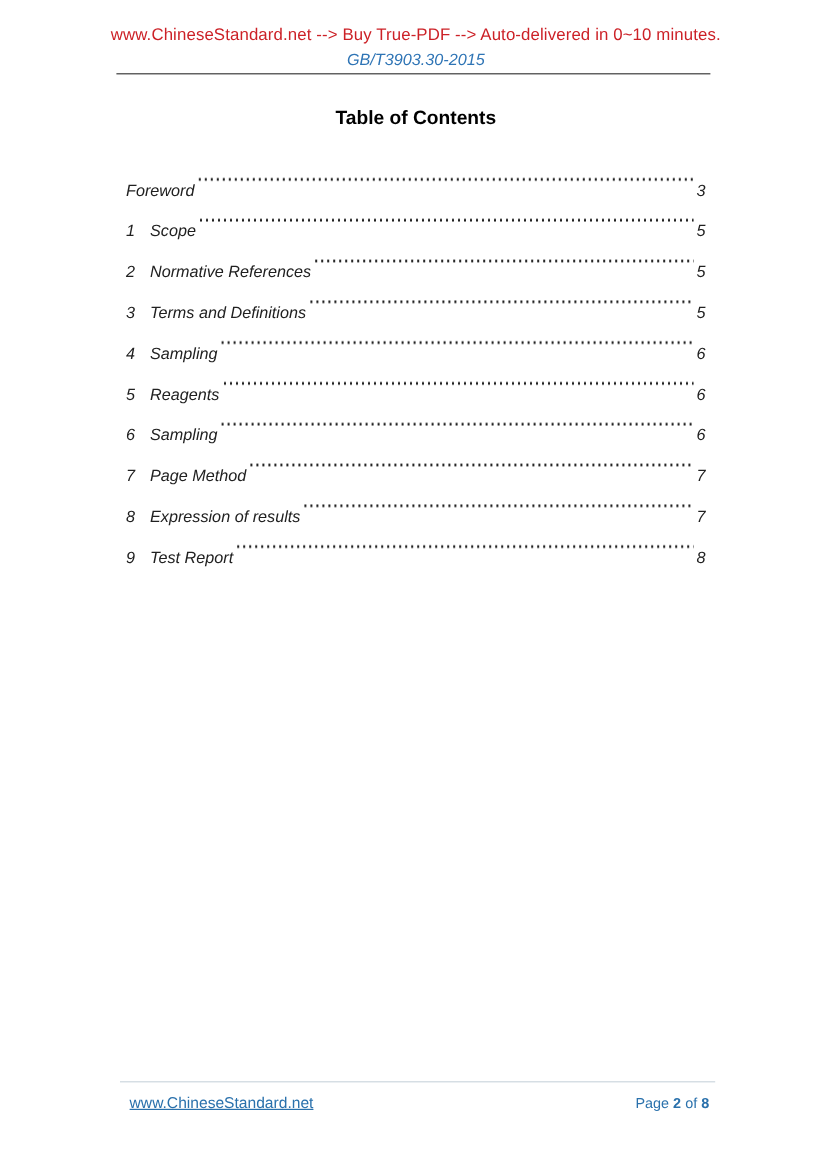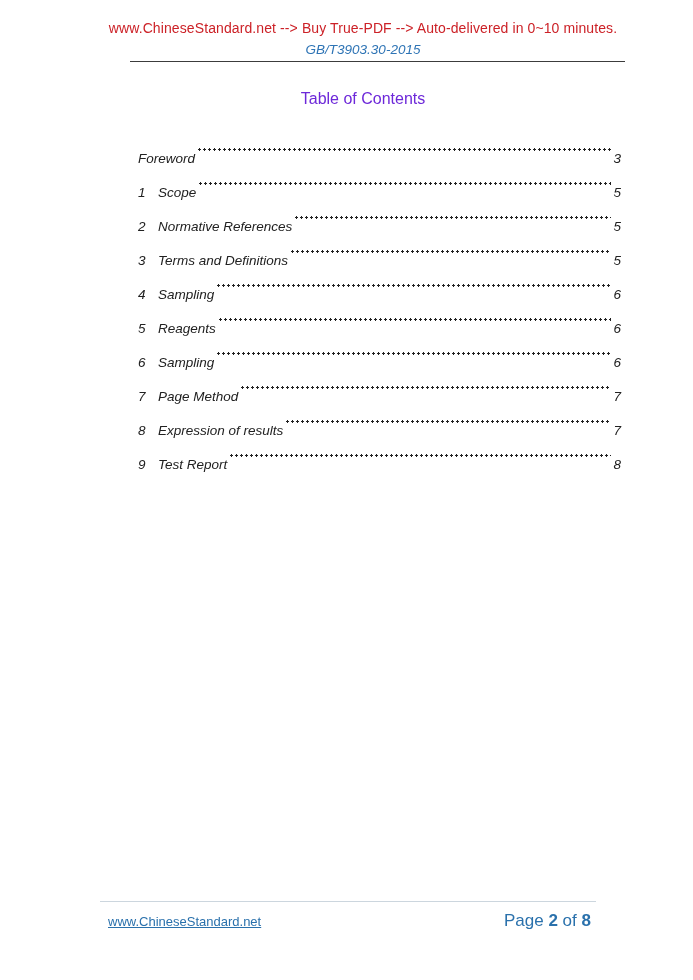--- a/index.html
+++ b/index.html
@@ -7,21 +7,20 @@
   body { font-family: "Liberation Sans", sans-serif; }
 
   .page {
     position: relative;
     width: 693px;
     height: 980px;
     margin: 0 auto;
     background: #ffffff;
     color: var(--text, #212121);
     overflow: hidden;
-    padding-left: 33px;
   }
 
   
   .header { padding-top: 20px; text-align: center; }
   .promo {
     color: var(--promo_red, #cc2127);
     font-size: 14px;
     line-height: 17px;
     letter-spacing: 0.1px;
   }
@@ -37,22 +36,22 @@
     margin: 3px 0 0 97px;
     border: none;
     border-top: 1.5px solid var(--rule_dark, #3c3c3c);
   }
 
   
   .doc-title {
     margin-top: 28px;
     text-align: center;
     font-size: 16px;
-    font-weight: normal;
-    color: #6d28d9;
+    font-weight: bold;
+    color: #000000;
   }
 
   
   .toc {
     width: 483px;
     margin: 40px 0 0 105px;
     font-size: 13.5px;
   }
   .toc-row {
     display: flex;
@@ -99,21 +98,21 @@
     display: flex;
     justify-content: space-between;
     align-items: baseline;
     font-size: 13px;
   }
   .footer-link {
     color: var(--link_blue, #2a71ac);
     text-decoration: underline;
     cursor: pointer;
   }
-  .page-indicator { color: var(--link_blue, #2a71ac); font-size: 17px; }
+  .page-indicator { color: var(--link_blue, #2a71ac); font-size: 12px; }
   .page-indicator .b { font-weight: bold; }
 </style>
 </head>
 <body>
 
 <div class="page">
 
   <div class="header">
     <div class="promo">www.ChineseStandard.net --&gt; Buy True-PDF --&gt; Auto-delivered in 0~10 minutes.</div>
     <div class="docnum">GB/T3903.30-2015</div>

